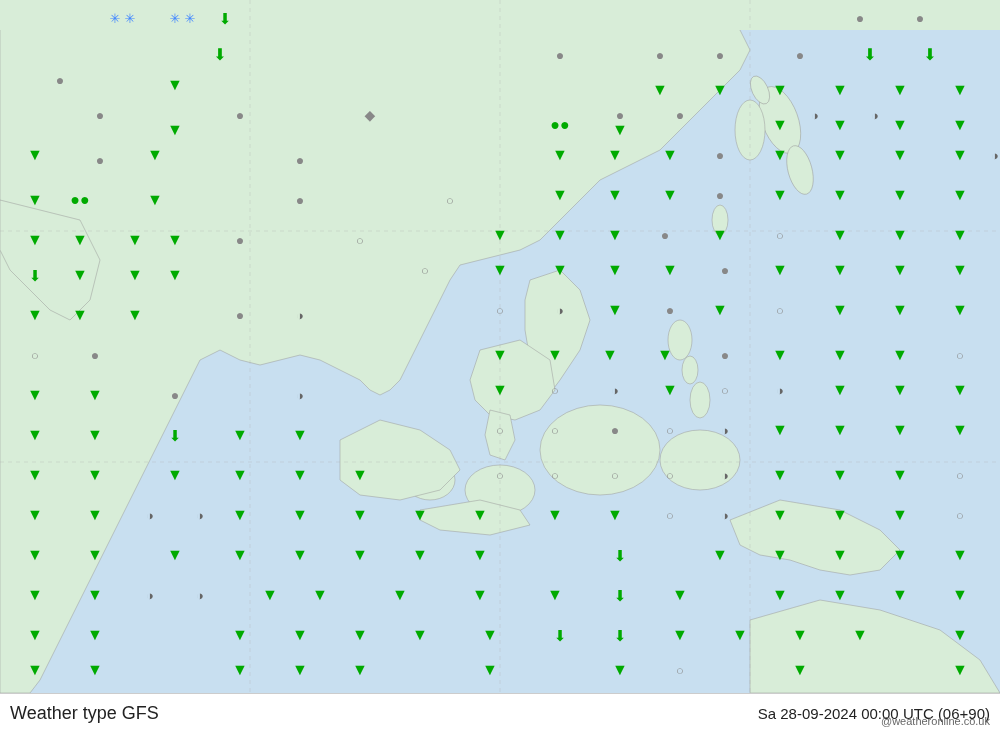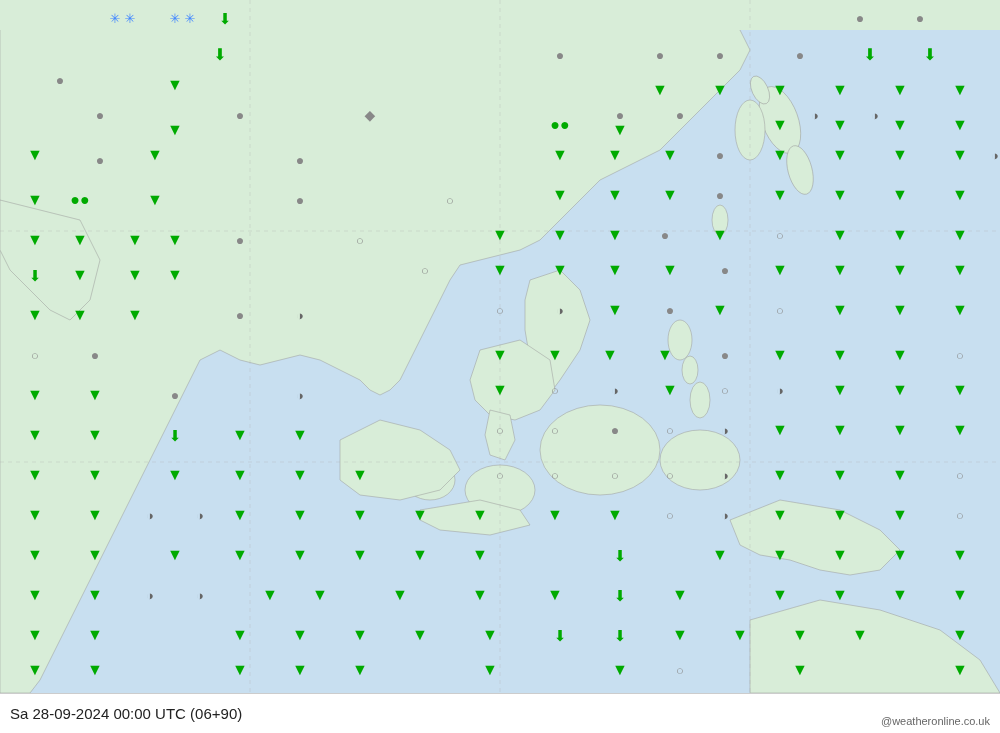--- a/index.html
+++ b/index.html
@@ -406,20 +406,23 @@
       <span class="sym green-rain" style="left:360px;top:670px">▼</span>
       <span class="sym green-rain" style="left:490px;top:670px">▼</span>
       <span class="sym green-rain" style="left:620px;top:670px">▼</span>
       <span class="sym open-circle" style="left:680px;top:670px">○</span>
       <span class="sym green-rain" style="left:800px;top:670px">▼</span>
       <span class="sym green-rain" style="left:960px;top:670px">▼</span>
     </div>
   </div>
 
   <div id="bottom-bar">
+    <div class="bottom-left">
+      <span>Weather type  GFS</span>
+    </div>
     <div class="bottom-right">
       <span>Sa 28-09-2024 00:00 UTC (06+90)</span>
     </div>
   </div>
 
   <div class="watermark">
     <span>@weatheronline.co.uk</span>
   </div>
 </div>
 

